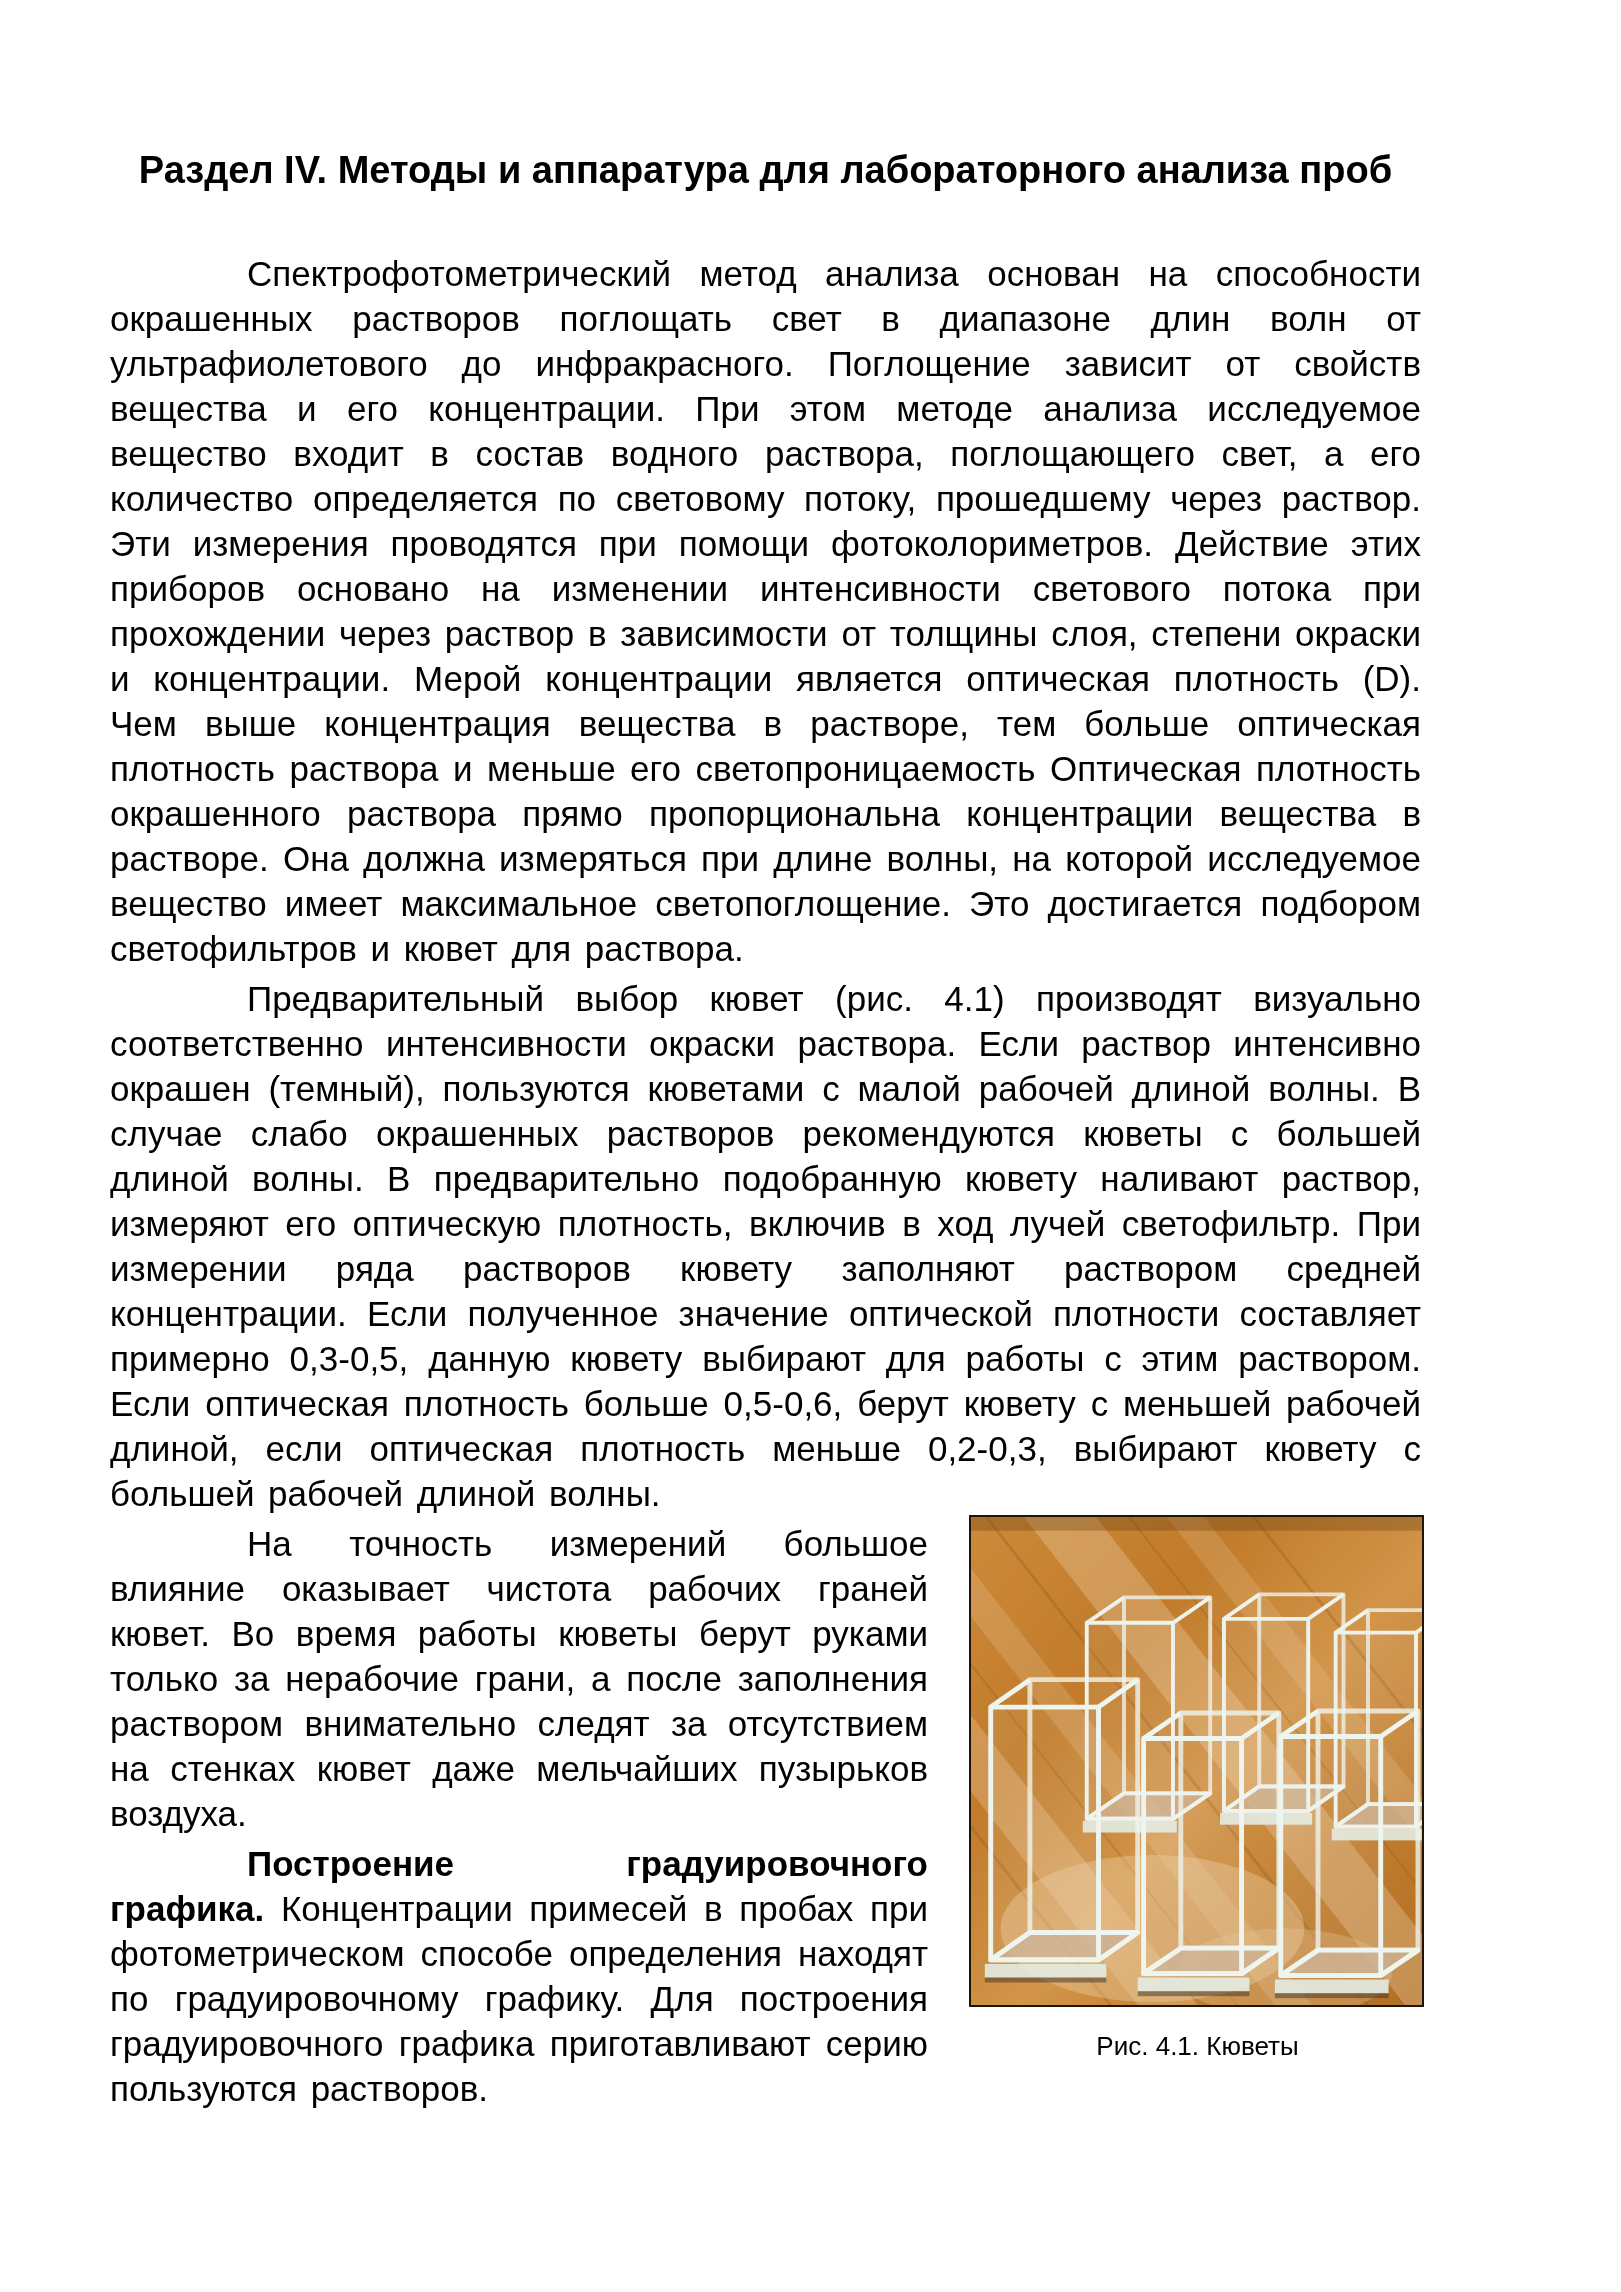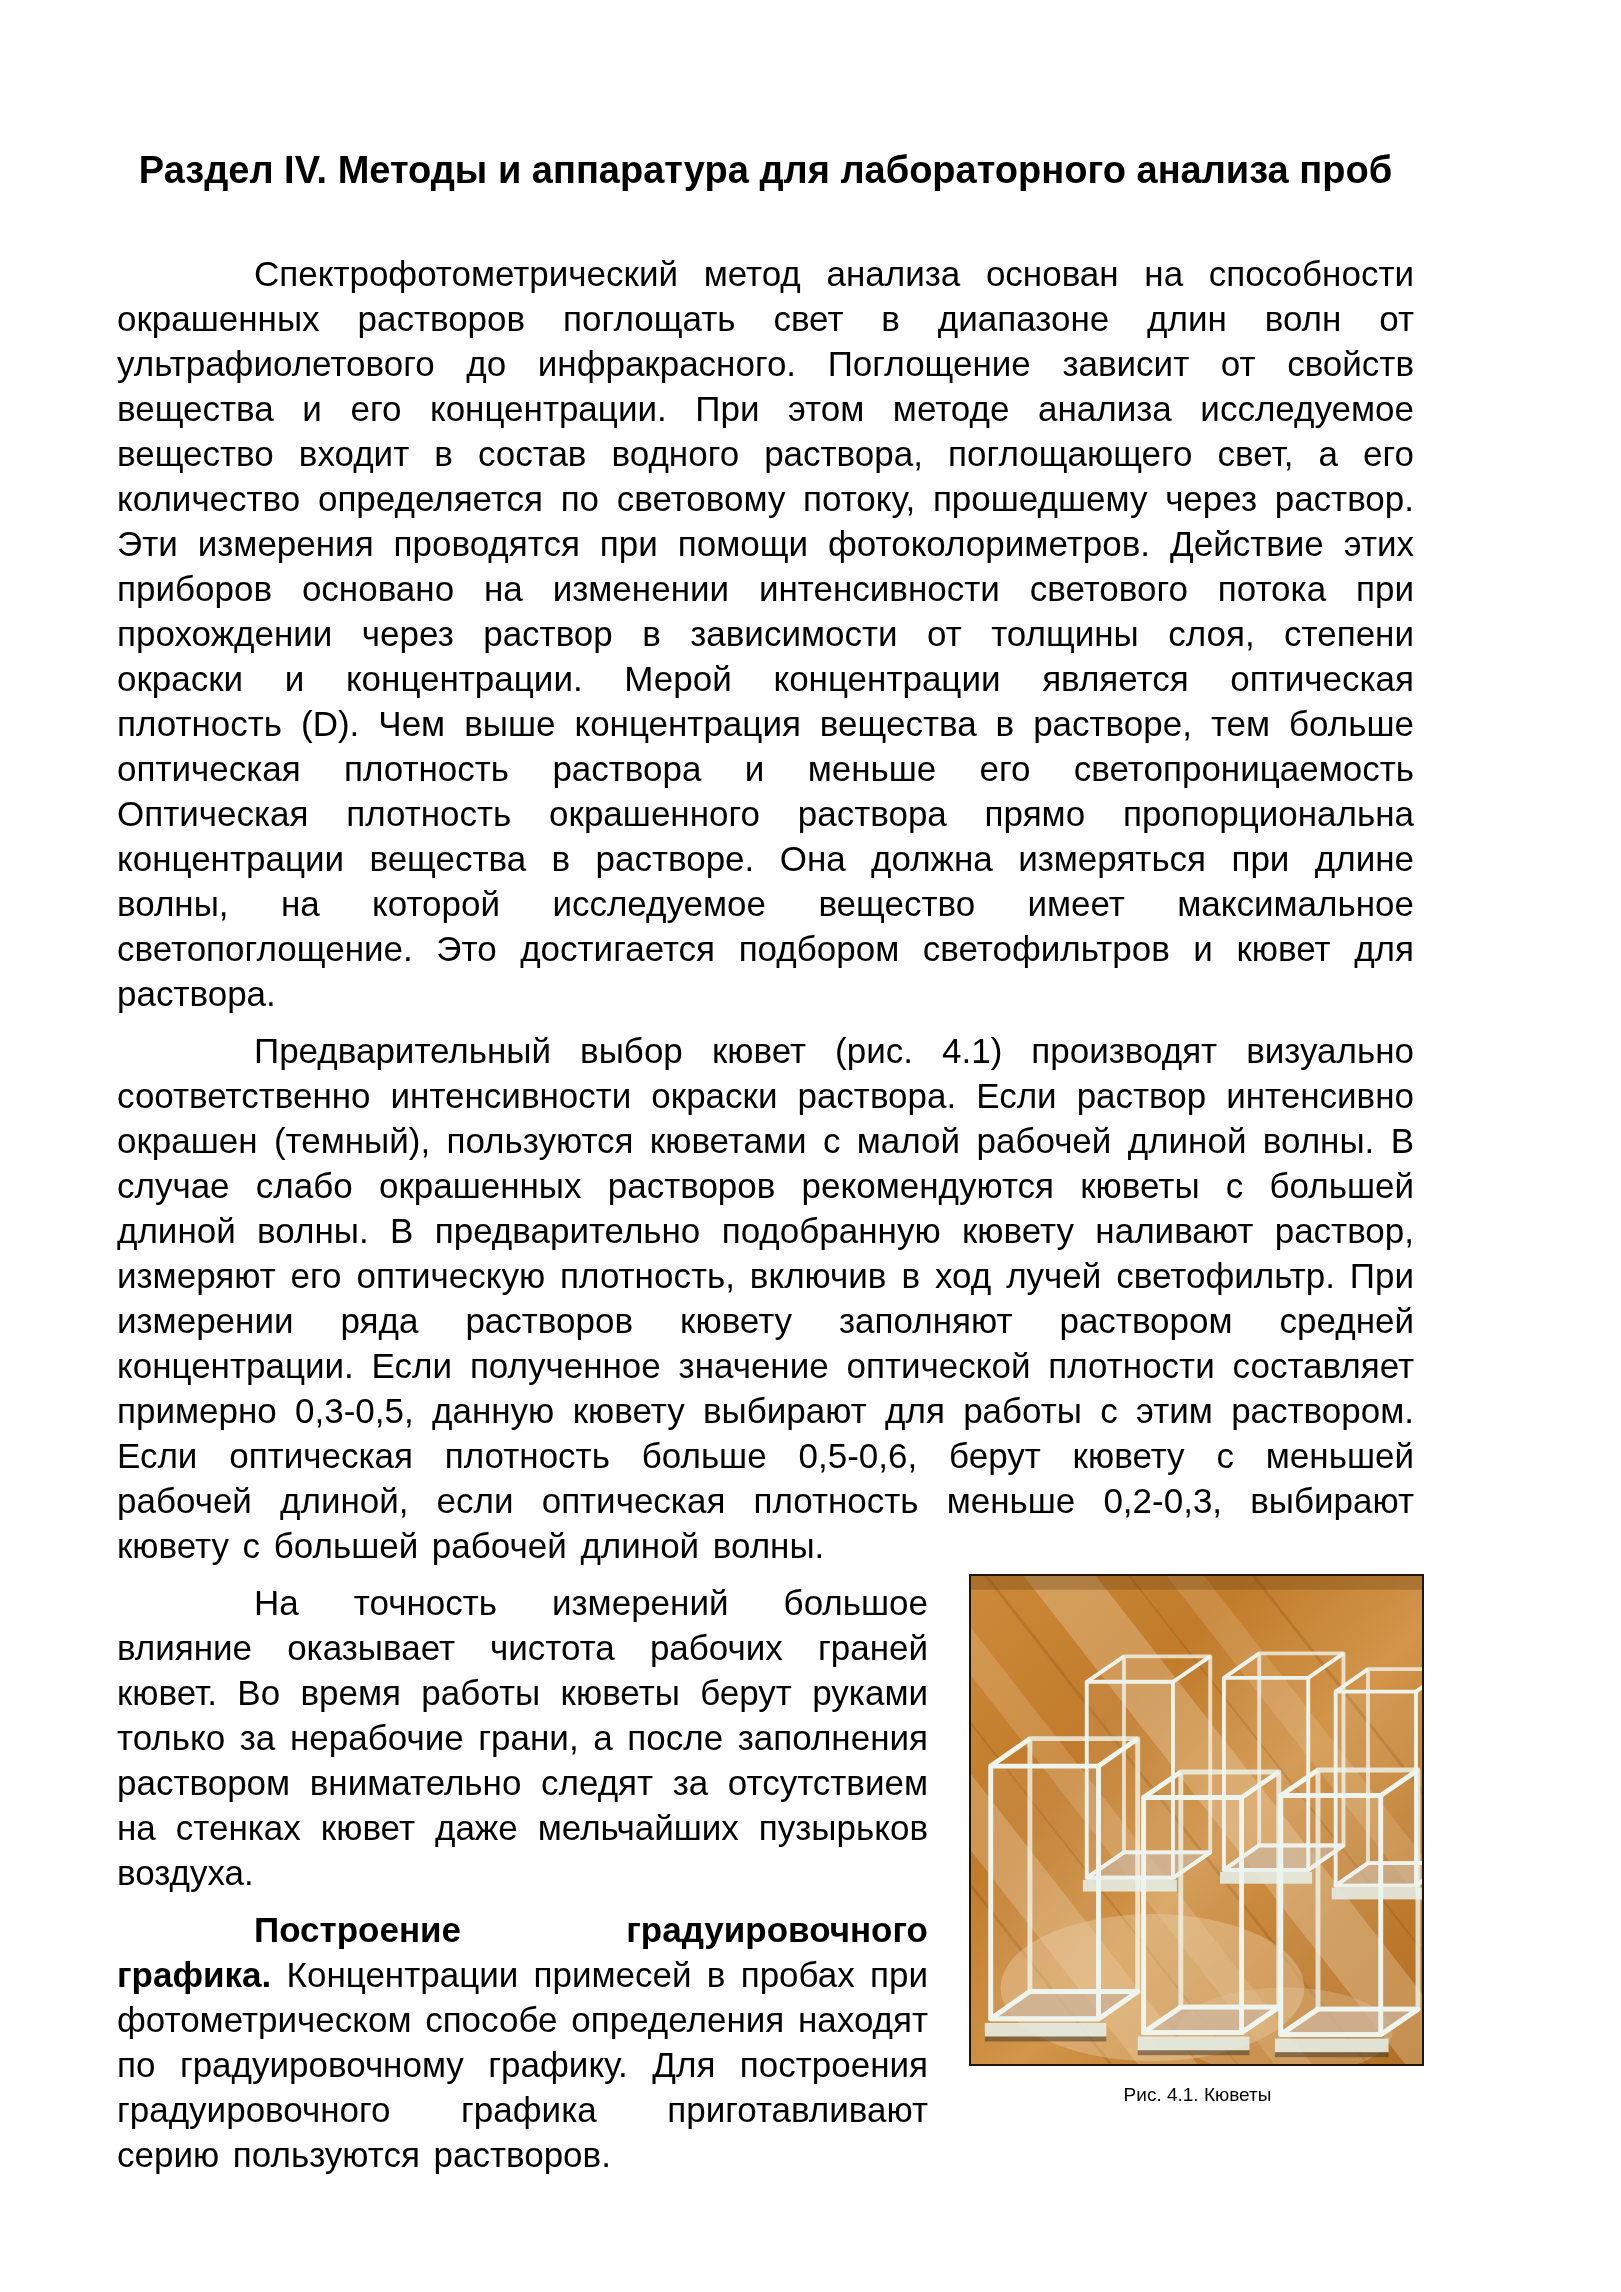--- a/index.html
+++ b/index.html
@@ -23,21 +23,21 @@
   }
   .heading {
     text-align: center;
     font-weight: bold;
     font-size: 37px;
     line-height: 46px;
     margin-top: 57px;
     margin-bottom: 7.8px;
   }
   p.body {
-    margin: 12px;
+    margin: 5px;
     font-size: 35px;
     line-height: 45px;
     text-align: justify;
     word-spacing: 3.9px;
   }
   .indent { text-indent: 137px; }
   .wrap-section { position: relative; }
   figure.fig {
     float: right;
     width: 457px;
@@ -45,24 +45,24 @@
   }
   .photo {
     width: 451px;
     height: 488px;
     border: 2.9px solid #201408;
     overflow: hidden;
     background: #c1802f;
   }
   .photo svg { display: block; }
   figcaption {
-    font-size: 19px;
+    font-size: 26px;
     line-height: 33px;
     text-align: center;
-    margin-top: 12px;
+    margin-top: 23px;
   }
   .page-number {
     position: absolute;
     left: 105px;
     top: 2148px;
     width: 1321px;
     text-align: center;
     font-size: 33px;
   }
 </style>

